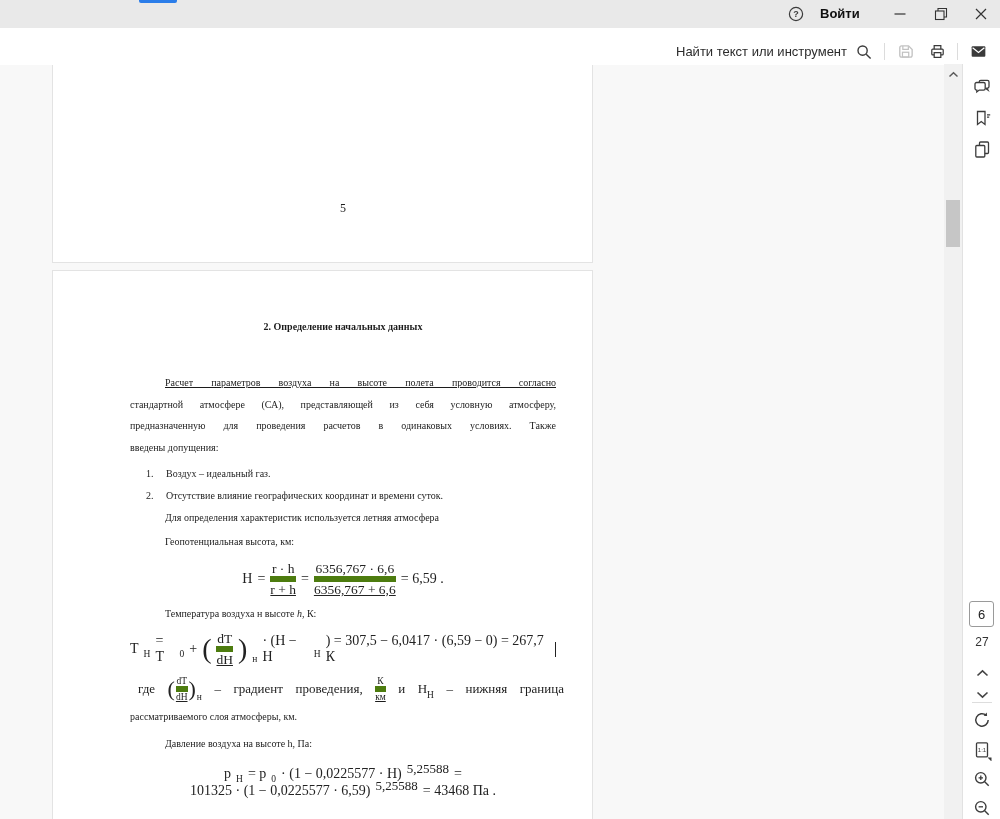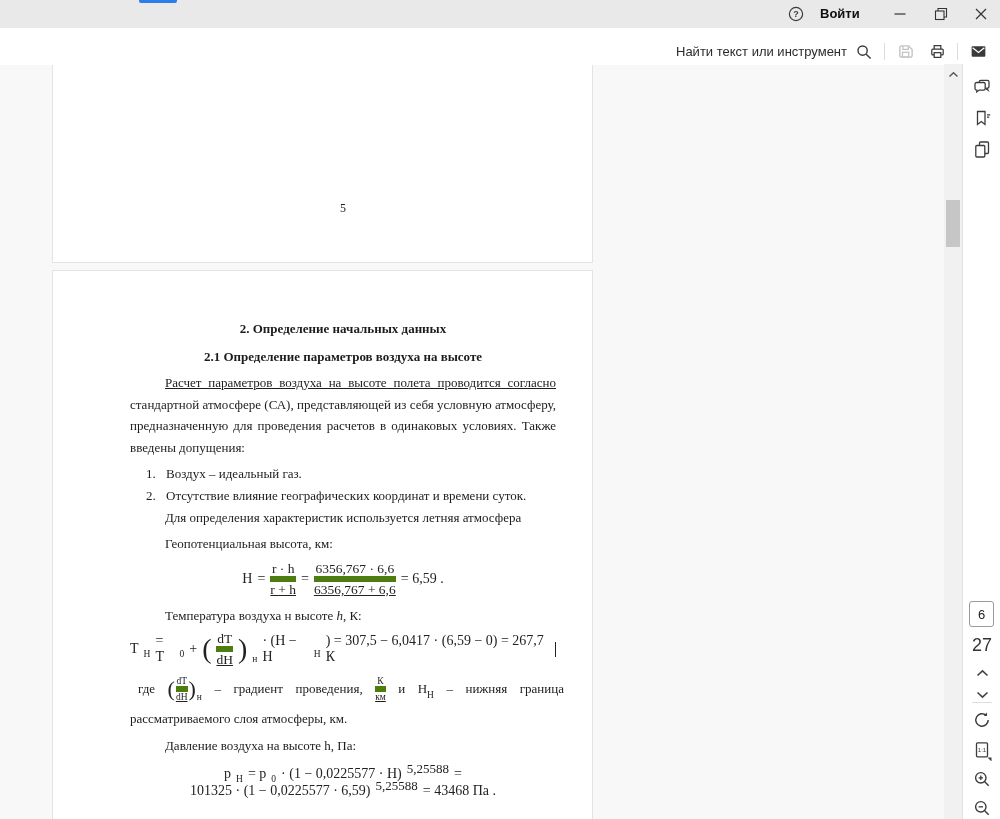--- a/index.html
+++ b/index.html
@@ -21,21 +21,21 @@
   .search-label { font-size:13px; color:#2b2b2b; }
   .tb-divider { width:1px; height:17px; background:#dcdcdc; margin:0 10px; }
   .tb-icon { width:20px; height:20px; display:flex; align-items:center; justify-content:center; cursor:pointer; }
   .tb-gap { width:12px; }
 
   
   .viewer { position:absolute; left:0; top:65px; width:944px; height:754px; background:#f8f8f8; overflow:hidden; }
   .page { position:absolute; left:52px; width:541px; background:#fff; border:1px solid #e3e3e3; }
   .page5 { top:-3px; height:201px; }
   .page6 { top:205px; height:700px; }
-  .tb-block { position:absolute; left:77px; width:426px; color:#1c1c1c; font-family:"Liberation Serif",serif; font-size:13px; }
+  .tb-block { position:absolute; left:77px; width:426px; color:#1c1c1c; font-family:"Liberation Serif",serif; font-size:10px; }
   .pnum { top:138px; text-align:center; font-size:12px; }
   .h-center { text-align:center; font-weight:bold; }
   .jline { text-align:justify; text-align-last:justify; line-height:21.7px; }
   .para { top:101px; }
   .para .last { text-align:left; text-align-last:left; }
   .indent { text-indent:35px;text-decoration:underline; }
   .list-row { display:flex; line-height:22px; }
   .list-num { width:20px; margin-left:16px; flex:none; }
   .pindent { padding-left:35px; }
 
@@ -54,21 +54,21 @@
   
   .scroll-track { position:absolute; left:944px; top:64px; width:18px; height:755px; background:#f1f1f1; }
   .scroll-up { position:absolute; left:0; top:2px; width:18px; height:16px; display:flex; align-items:center; justify-content:center; cursor:pointer; }
   .scroll-thumb { position:absolute; left:2px; top:136px; width:14px; height:47px; background:#c6c6c6; cursor:pointer; }
 
   
   .sidebar { position:absolute; left:962px; top:64px; width:38px; height:755px; background:#fff; border-left:1px solid #e2e2e2; }
   .sb-icon { position:absolute; left:8px; width:22px; height:22px; display:flex; align-items:center; justify-content:center; cursor:pointer; }
   .sb-comments { top:12px; } .sb-bookmark { top:43px; } .sb-copy { top:74px; }
   .page-input { position:absolute; left:6px; top:537px; width:25px; height:26px; border:1px solid #9a9a9a; border-radius:3px; text-align:center; font-size:13px; color:#222; background:#fff; font-family:"Liberation Sans",sans-serif; }
-  .total-pages { position:absolute; left:0; top:571px; width:38px; text-align:center; font-size:18px; color:#333; }
+  .total-pages { position:absolute; left:0; top:571px; width:38px; text-align:center; font-size:12px; color:#333; }
   .sb-chev-up { top:598px; } .sb-chev-down { top:620px; }
   .sb-divider { position:absolute; left:9px; top:638px; width:20px; height:1px; background:#ddd; }
   .sb-rotate { top:645px; } .sb-pagefit { top:675px; } .sb-zoomin { top:704px; } .sb-zoomout { top:733px; }
 </style>
 </head>
 <body>
 
 <div class="titlebar">
   <div class="tab-strip"></div>
   <div class="help-btn">
@@ -146,21 +146,20 @@
 </div>
 
 <div class="viewer">
 
   <div class="page page5">
     <div class="tb-block pnum">5</div>
   </div>
 
   <div class="page page6">
     <div class="tb-block h-center" style="top:50px;">2. Определение начальных данных</div>
-    <div class="tb-block h-center" style="top:78px;">2.1 Определение параметров воздуха на высоте</div>
 
     <div class="tb-block para">
       <div class="jline indent">Расчет параметров воздуха на высоте полета проводится согласно</div>
       <div class="jline">стандартной атмосфере (СА), представляющей из себя условную атмосферу,</div>
       <div class="jline">предназначенную для проведения расчетов в одинаковых условиях. Также</div>
       <div class="jline last">введены допущения:</div>
     </div>
 
     <div class="tb-block" style="top:192px;">
       <div class="list-row">

